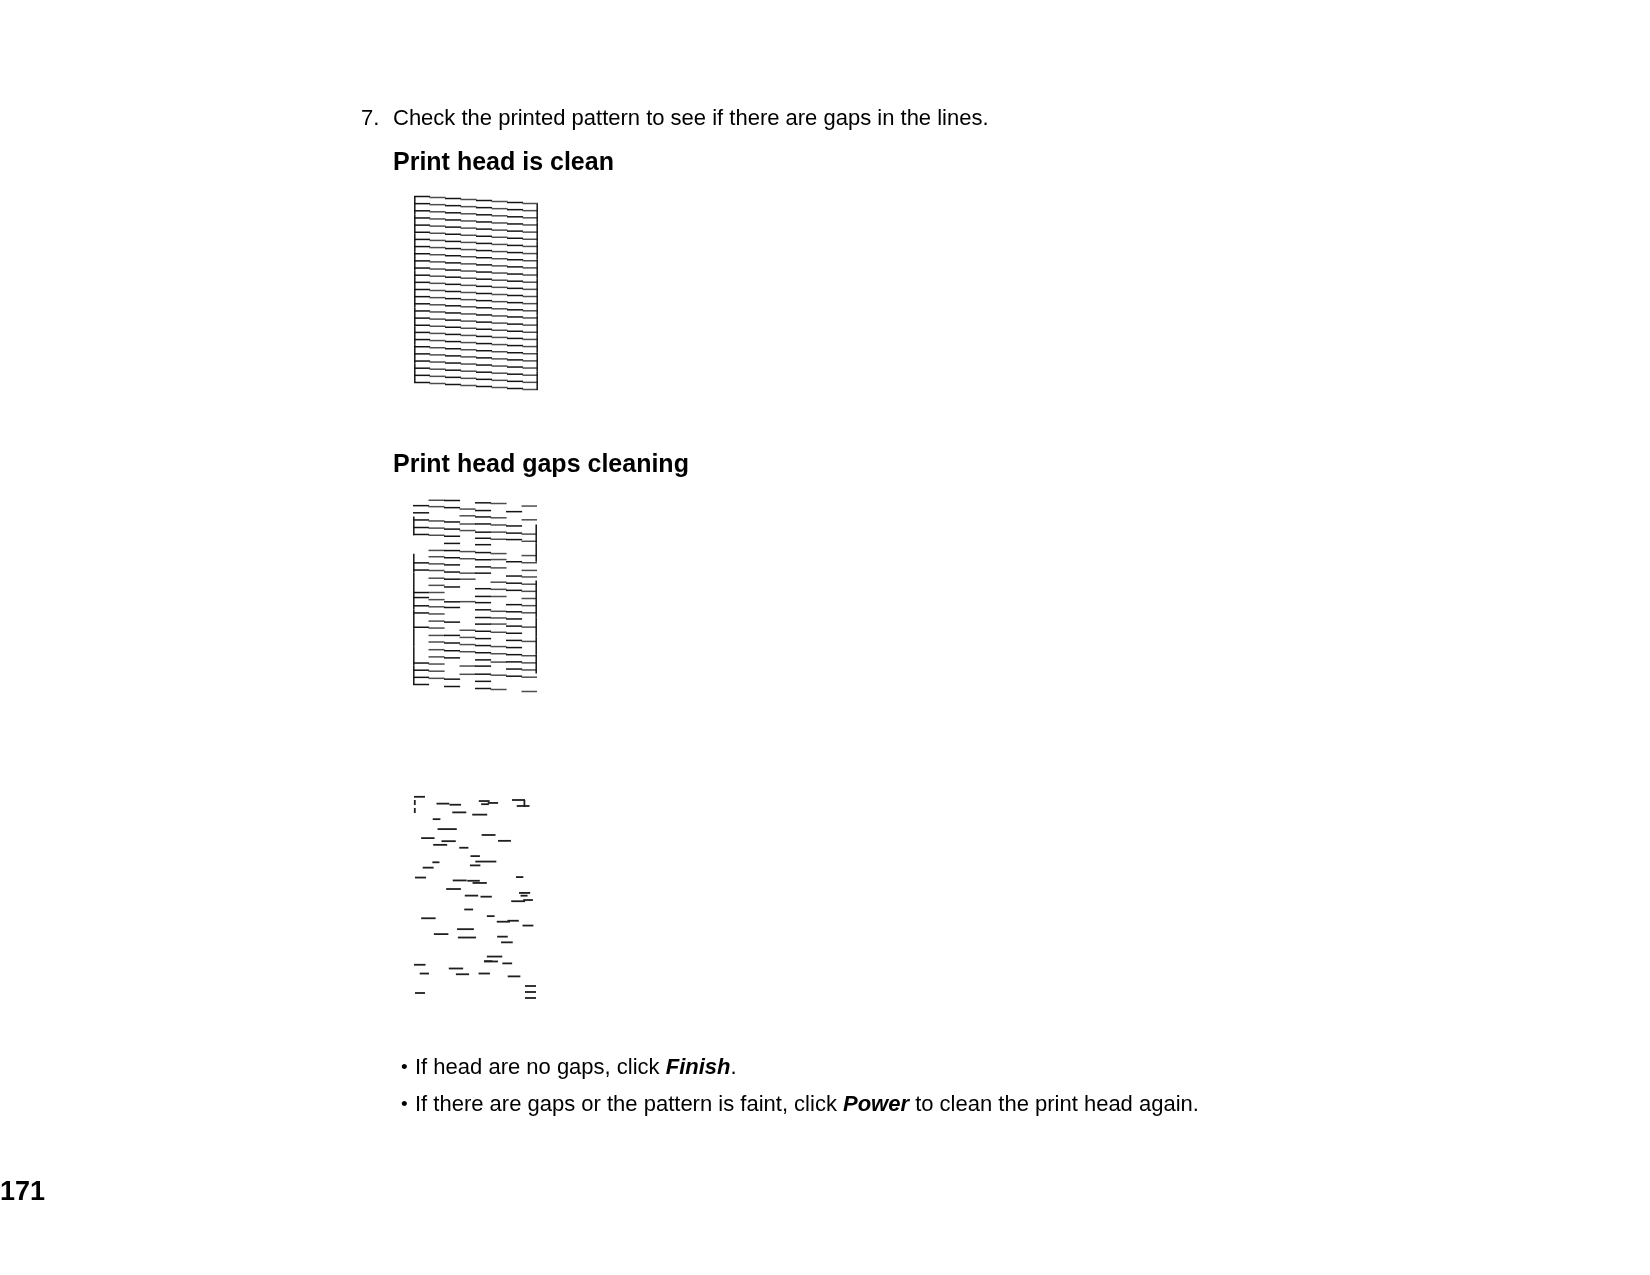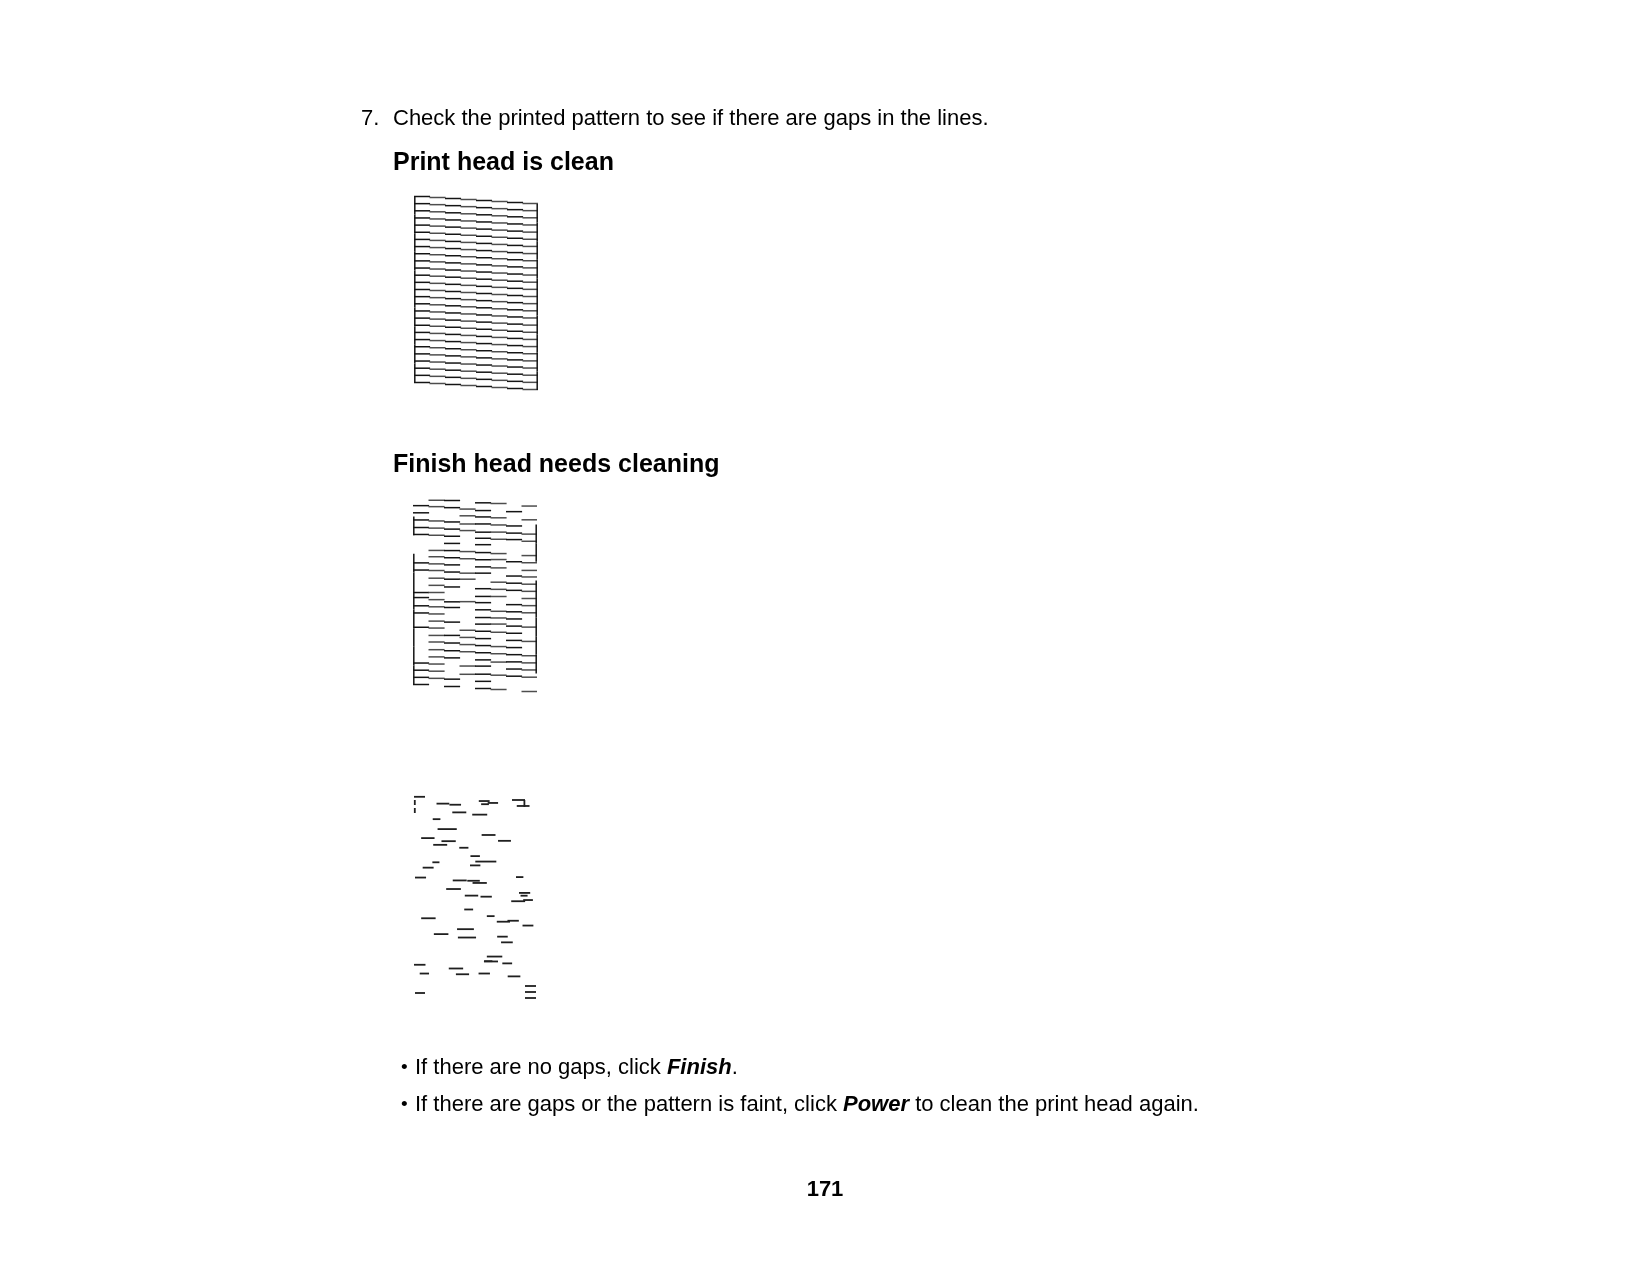--- a/index.html
+++ b/index.html
@@ -56,22 +56,21 @@
     width: 14px;
     font-size: 19px;
     line-height: 28px;
   }
   .bullet b { font-weight: bold; font-style: italic; }
   .pageno {
     position: absolute;
     left: 0;
     top: 1176px;
     width: 100%;
-    text-align: center;
-    font-size: 22px;
+    font-size: 27px;
     font-weight: bold;
     color: #000;
   }
 </style>
 </head>
 <body>
 
 <div class="page">
 
   <div class="step">
@@ -312,21 +311,21 @@
       <line x1="0.8" y1="112.60000000000001" x2="0.8" y2="131.20000000000002" stroke="#141414" stroke-width="1.5"></line>
       <line x1="123.2" y1="120.60000000000001" x2="123.2" y2="139.20000000000002" stroke="#141414" stroke-width="1.5"></line>
       <line x1="0.8" y1="131.20000000000002" x2="0.8" y2="149.8" stroke="#141414" stroke-width="1.5"></line>
       <line x1="123.2" y1="139.20000000000002" x2="123.2" y2="157.8" stroke="#141414" stroke-width="1.5"></line>
       <line x1="0.8" y1="149.8" x2="0.8" y2="168.4" stroke="#141414" stroke-width="1.5"></line>
       <line x1="123.2" y1="157.8" x2="123.2" y2="176.4" stroke="#141414" stroke-width="1.5"></line>
       <line x1="0.8" y1="168.4" x2="0.8" y2="187" stroke="#141414" stroke-width="1.5"></line>
       <line x1="123.2" y1="176.4" x2="123.2" y2="195" stroke="#141414" stroke-width="1.5"></line>
     </svg>
 
-  <h2 class="hd" style="top:449px">Finish head needs cleaning</h2>
+  <h2 class="hd" style="top:449px">Print head gaps cleaning</h2>
   <svg class="fig" id="fig-cleaning" style="left:413px; top:497px" width="124" height="198" viewBox="0 0 124 198">
       <line x1="15.5" y1="3.272012121602893" x2="31.6" y2="3.272012121602893" stroke="#4d4d4d" stroke-width="1.5"></line>
       <line x1="31" y1="3.5" x2="47.1" y2="3.5" stroke="#141414" stroke-width="1.5"></line>
       <line x1="62" y1="5.8174972485750915" x2="78.1" y2="5.8174972485750915" stroke="#141414" stroke-width="1.5"></line>
       <line x1="77.5" y1="6.5" x2="93.6" y2="6.5" stroke="#4d4d4d" stroke-width="1.5"></line>
       <line x1="108.5" y1="9.052651139721274" x2="124.6" y2="9.052651139721274" stroke="#4d4d4d" stroke-width="1.5"></line>
       <line x1="0" y1="8.653846153846153" x2="16.1" y2="8.653846153846153" stroke="#141414" stroke-width="1.5"></line>
       <line x1="15.5" y1="9.653846153846153" x2="31.6" y2="9.653846153846153" stroke="#4d4d4d" stroke-width="1.5"></line>
       <line x1="31" y1="10.653846153846153" x2="47.1" y2="10.653846153846153" stroke="#141414" stroke-width="1.5"></line>
       <line x1="46.5" y1="12.07932302080668" x2="62.6" y2="12.07932302080668" stroke="#4d4d4d" stroke-width="1.5"></line>
@@ -560,21 +559,21 @@
       <line x1="99" y1="5" x2="112" y2="5" stroke="#1f1f1f" stroke-width="1.8"></line>
       <line x1="111.4" y1="5" x2="111.4" y2="12" stroke="#1f1f1f" stroke-width="1.8"></line>
       <line x1="112" y1="191" x2="123" y2="191" stroke="#1f1f1f" stroke-width="1.8"></line>
       <line x1="112" y1="197" x2="123" y2="197" stroke="#1f1f1f" stroke-width="1.8"></line>
       <line x1="112" y1="203" x2="123" y2="203" stroke="#1f1f1f" stroke-width="1.8"></line>
       <line x1="2" y1="198" x2="12" y2="198" stroke="#1f1f1f" stroke-width="1.8"></line>
     </svg>
 
   <div class="bullet" style="top:1053px">
     <span class="dot">•</span>
-    <span><span>If there are no gaps, click </span><b>Finish</b><span>.</span></span>
+    <span><span>If head are no gaps, click </span><b>Finish</b><span>.</span></span>
   </div>
 
   <div class="bullet" style="top:1090px">
     <span class="dot">•</span>
     <span><span>If there are gaps or the pattern is faint, click </span><b>Power</b><span> to clean the print head again.</span></span>
   </div>
 
   <div class="pageno">171</div>
 
 </div>

